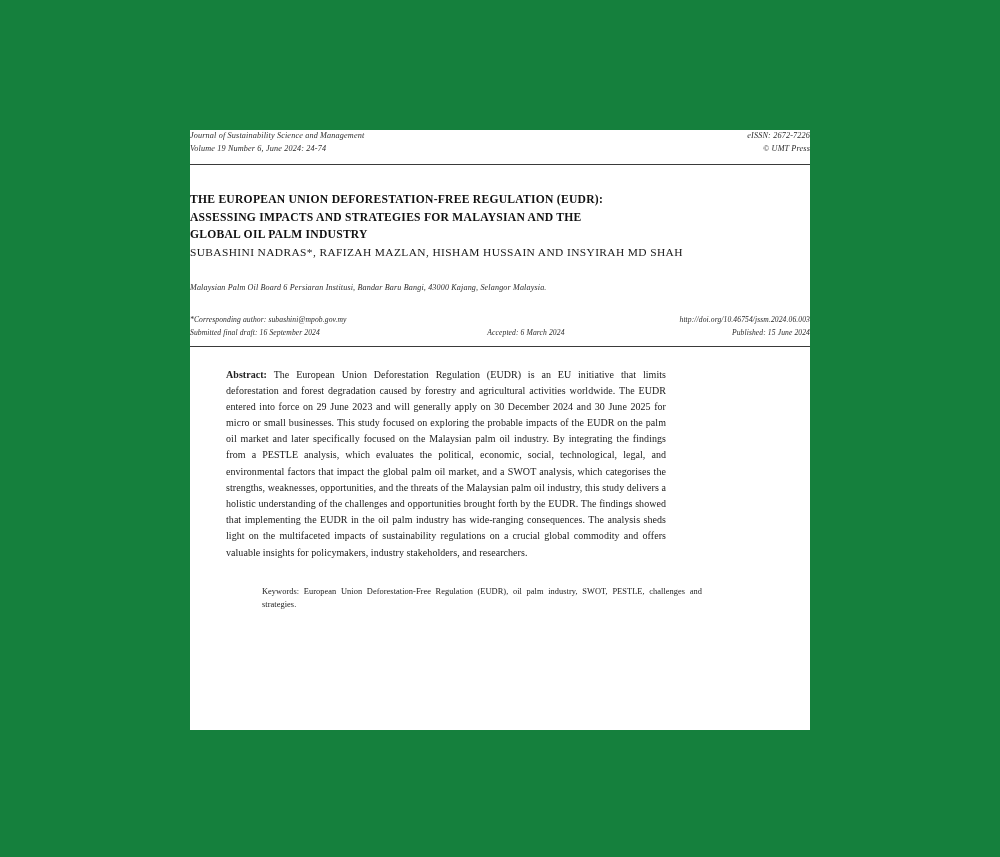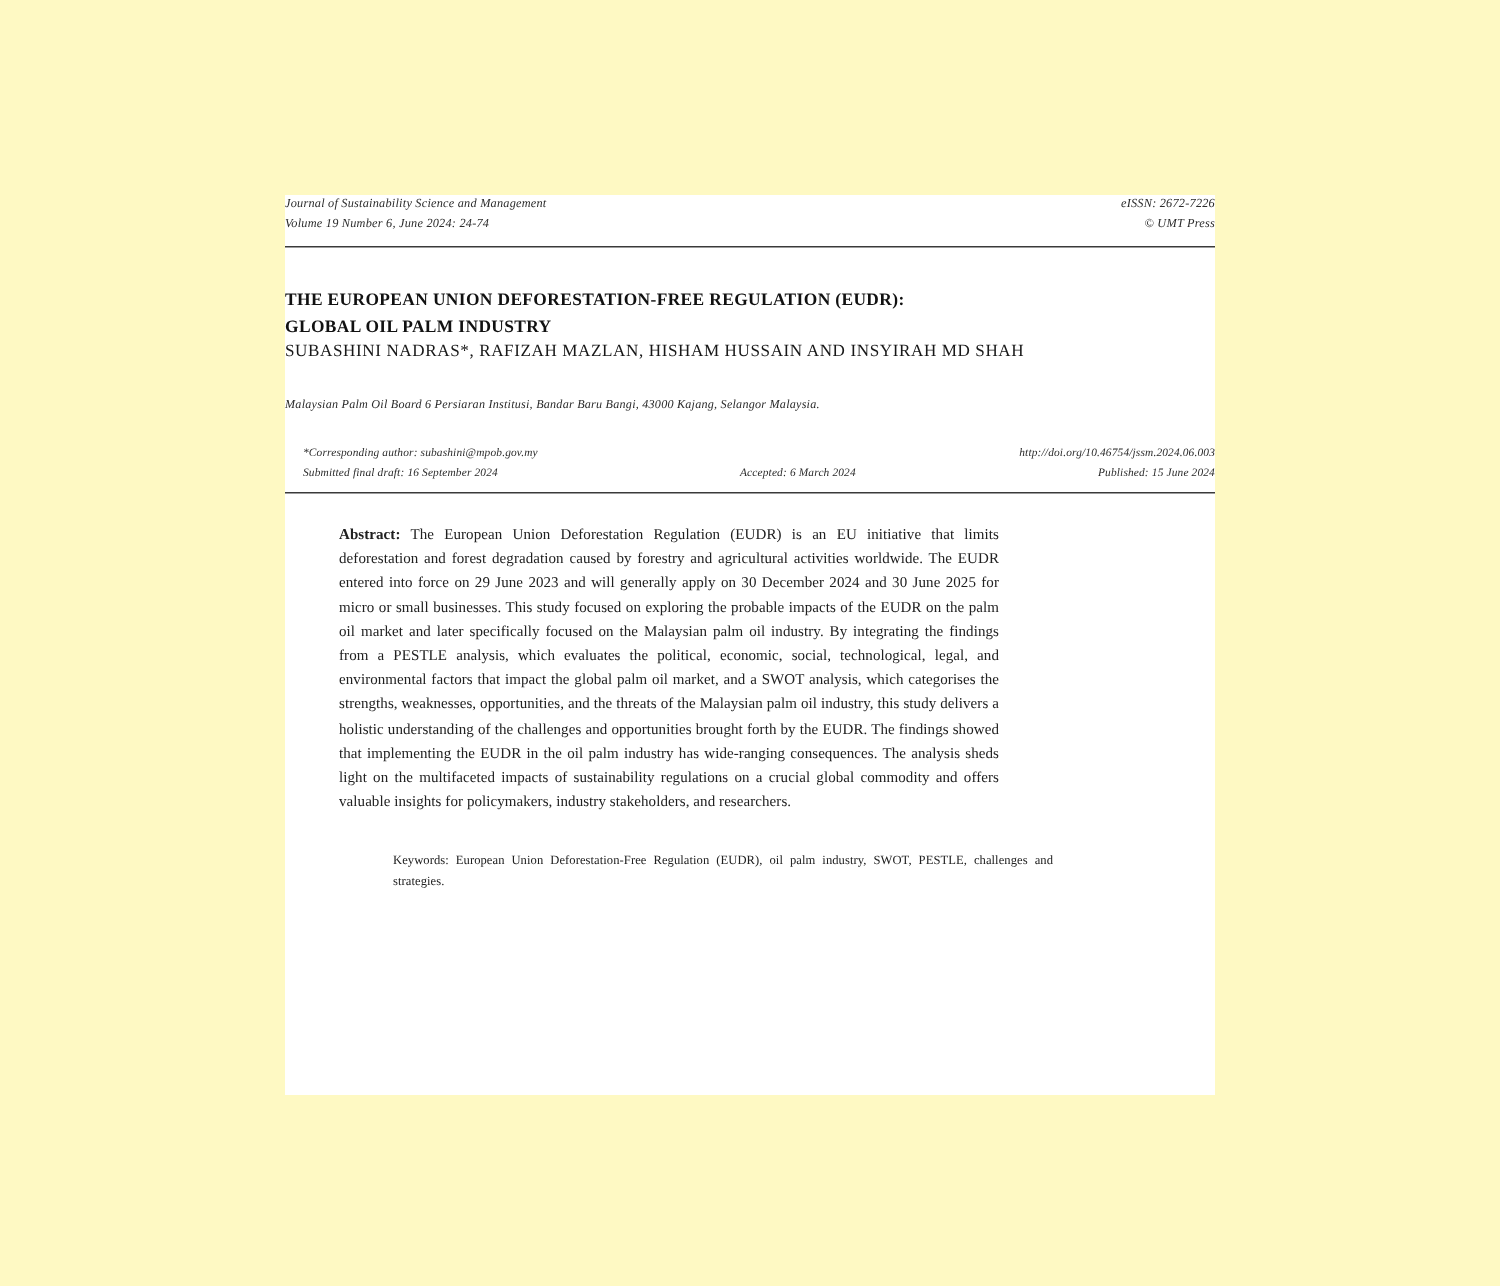--- a/index.html
+++ b/index.html
@@ -11,21 +11,21 @@
     width: 1000px;
     height: 857px;
     overflow: hidden;
     font-family: "Liberation Serif", serif;
     color: #1a1a1a;
   }
   .page {
     position: relative;
     width: 1000px;
     height: 857px;
-    background: #fef9c3;
+    background: #15803d;
   }
   .sheet {
     position: absolute;
     left: 190px;
     top: 130px;
     width: 620px;
     height: 600px;
     background: #ffffff;
   }
   
@@ -90,21 +90,20 @@
     font-style: italic;
     font-size: 7.6px;
     color: #2b2b2b;
     line-height: 1.7;
     letter-spacing: 0.1px;
   }
   .corr-row {
     display: flex;
     justify-content: space-between;
     align-items: baseline;
-    margin-left: 12px;
   }
   .corr-row .c-left { text-align: left; }
   .corr-row .c-mid { text-align: center; flex: 0 0 auto; }
   .corr-row .c-right { text-align: center; }
   .rule-thin {
     border: none;
     border-top: 0.8px solid #3a3a3a;
     margin: 6px 0 0 0;
     width: 100%;
   }
@@ -150,20 +149,21 @@
       <div class="right-col">
         <span class="line">eISSN: 2672-7226</span>
         <span class="line">© UMT Press</span>
       </div>
     </div>
 
     <hr class="rule">
 
     <div class="title-block">
       <span class="tline">THE EUROPEAN UNION DEFORESTATION-FREE REGULATION (EUDR):</span>
+      <span class="tline">ASSESSING IMPACTS AND STRATEGIES FOR MALAYSIAN AND THE</span>
       <span class="tline">GLOBAL OIL PALM INDUSTRY</span>
     </div>
 
     <div class="authors">SUBASHINI NADRAS*, RAFIZAH MAZLAN, HISHAM HUSSAIN AND INSYIRAH MD SHAH</div>
 
     <div class="affiliation">Malaysian Palm Oil Board 6 Persiaran Institusi, Bandar Baru Bangi, 43000 Kajang, Selangor Malaysia.</div>
 
     <div class="corr-block">
       <div class="corr-row">
         <span class="c-left">*Corresponding author: subashini@mpob.gov.my</span>

